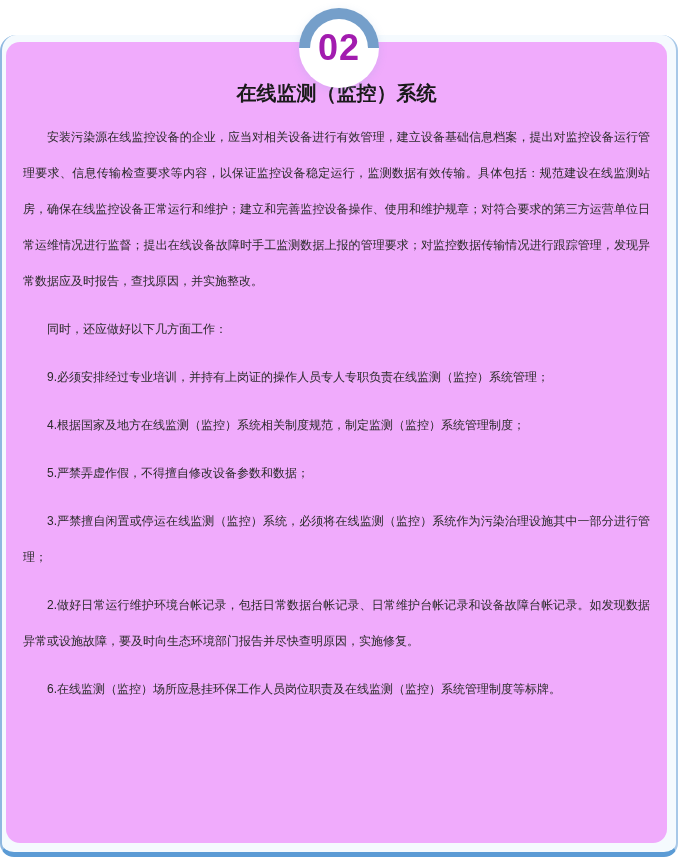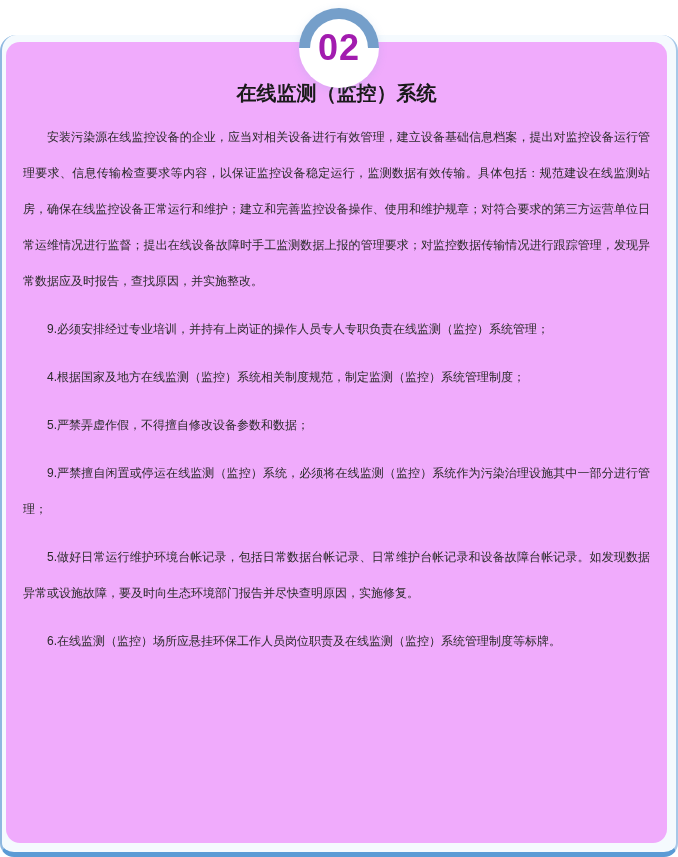--- a/index.html
+++ b/index.html
@@ -80,25 +80,26 @@
 <body>
 
 <div class="page">
 
   <div class="frame">
     <div class="card">
       <h1 class="title">在线监测（监控）系统</h1>
 
       <div class="body-text">
         <p>安装污染源在线监控设备的企业，应当对相关设备进行有效管理，建立设备基础信息档案，提出对监控设备运行管理要求、信息传输检查要求等内容，以保证监控设备稳定运行，监测数据有效传输。具体包括：规范建设在线监测站房，确保在线监控设备正常运行和维护；建立和完善监控设备操作、使用和维护规章；对符合要求的第三方运营单位日常运维情况进行监督；提出在线设备故障时手工监测数据上报的管理要求；对监控数据传输情况进行跟踪管理，发现异常数据应及时报告，查找原因，并实施整改。</p>
+        <p>同时，还应做好以下几方面工作：</p>
         <p>9.必须安排经过专业培训，并持有上岗证的操作人员专人专职负责在线监测（监控）系统管理；</p>
         <p>4.根据国家及地方在线监测（监控）系统相关制度规范，制定监测（监控）系统管理制度；</p>
         <p>5.严禁弄虚作假，不得擅自修改设备参数和数据；</p>
-        <p>9.严禁擅自闲置或停运在线监测（监控）系统，必须将在线监测（监控）系统作为污染治理设施其中一部分进行管理；</p>
-        <p>5.做好日常运行维护环境台帐记录，包括日常数据台帐记录、日常维护台帐记录和设备故障台帐记录。如发现数据异常或设施故障，要及时向生态环境部门报告并尽快查明原因，实施修复。</p>
+        <p>3.严禁擅自闲置或停运在线监测（监控）系统，必须将在线监测（监控）系统作为污染治理设施其中一部分进行管理；</p>
+        <p>2.做好日常运行维护环境台帐记录，包括日常数据台帐记录、日常维护台帐记录和设备故障台帐记录。如发现数据异常或设施故障，要及时向生态环境部门报告并尽快查明原因，实施修复。</p>
         <p>6.在线监测（监控）场所应悬挂环保工作人员岗位职责及在线监测（监控）系统管理制度等标牌。</p>
       </div>
     </div>
   </div>
 
   <div class="badge">
     <div class="badge-inner">
       <span class="badge-number">02</span>
     </div>
   </div>

